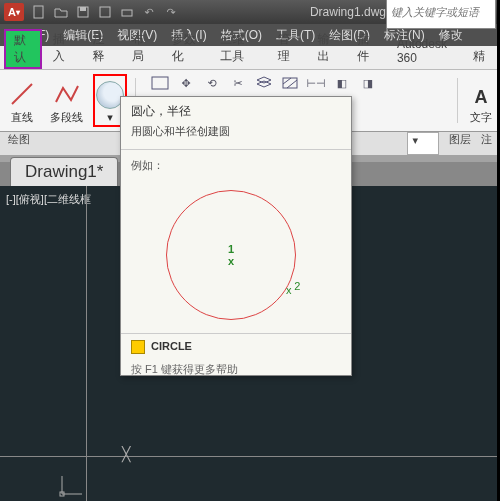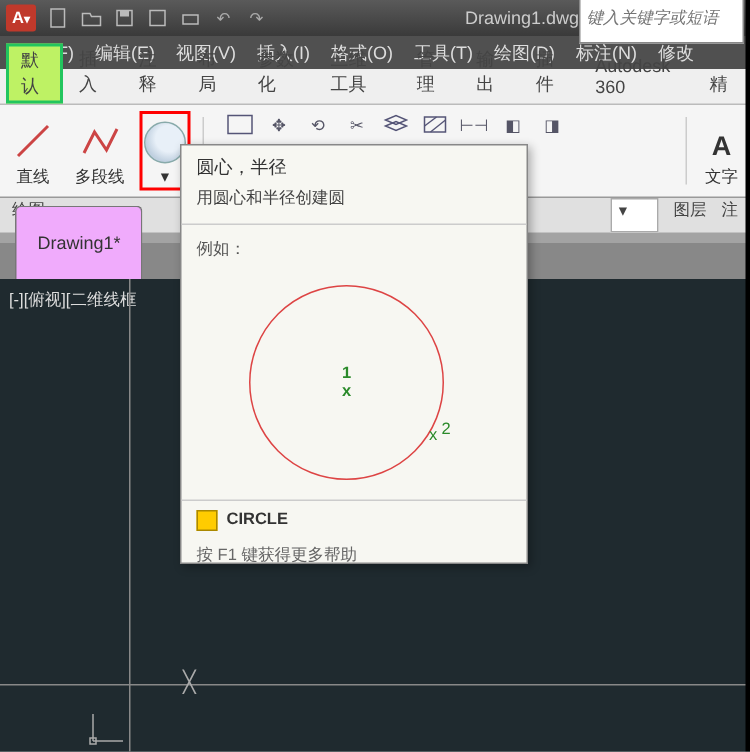--- a/index.html
+++ b/index.html
@@ -6,37 +6,37 @@
 body{background:#fff;width:500px;height:501px;overflow:hidden;position:relative}
 .titlebar{height:24px;background:linear-gradient(#5a5a5a,#3a3a3a);display:flex;align-items:center;padding:0 4px;color:#ccc}
 .app-btn{width:20px;height:18px;background:#c0392b;border-radius:2px;display:flex;align-items:center;justify-content:center;color:#fff;font-weight:bold;margin-right:4px}
 .qat-icon{width:16px;height:16px;margin:0 3px;display:flex;align-items:center;justify-content:center;color:#aaa}
 .title-text{flex:1;text-align:right;color:#ccc;font-size:12px}
 .search-box{width:110px;height:18px;background:#fff;border:1px solid #888;font-size:11px;padding:16px 4px;color:#999;font-style:italic}
 .menubar{height:22px;background:#505050;display:flex;align-items:center;padding:0 4px;gap:2px}
 .menu-item{color:#ddd;padding:2px 6px;font-size:12px;cursor:pointer}
 .ribbon-tabs{height:24px;background:#efefef;display:flex;align-items:flex-end;padding:0 4px;border-bottom:1px solid #bbb}
 .rtab{padding:3px 10px;font-size:12px;color:#444;cursor:pointer;border:1px solid transparent}
-.rtab.active-red{border:2px solid #22c55e;padding:1px 8px;background:#bef264}
+.rtab.active-red{border:2px solid #a21caf;padding:1px 8px;background:#22c55e}
 .ribbon-body{background:#f5f5f5;height:62px;border-bottom:1px solid #999;position:relative;display:flex;padding:4px;gap:6px}
 .tool-big{display:flex;flex-direction:column;align-items:center;justify-content:flex-end;padding:2px 4px;font-size:11px;color:#333;gap:2px}
 .tool-icon{width:28px;height:28px}
 .circle-tool{border:2px solid red;padding:1px}
 .circle-tool .tool-icon{background:radial-gradient(circle at 60% 40%,#e8f0f8 40%,#c0d0e0 70%);border:1px solid #8aa;border-radius:50%}
 .tool-label{font-size:11px}
 .sep{width:1px;background:#ccc;margin:4px 2px}
 .ribbon-rest{flex:1;padding-left:6px}
 .icon-row{display:flex;gap:6px;align-items:center;margin-bottom:4px}
 .sm-icon{width:20px;height:18px;display:flex;align-items:center;justify-content:center;color:#556}
 .layer-combo{border:1px solid #aaa;background:#fff;padding:1px 4px;font-size:11px;color:#666;width:130px}
 .text-ico{font-size:18px;font-weight:bold;color:#333}
 .below{display:flex;height:30px;background:#e0e0e0;gap:10px;padding:0 8px;border-bottom:7px solid #a3a3a3;font-size:11px;color:#444}
 .combo2{border:1px solid #aaa;background:#fff;padding:1px 20px 1px 4px;font-size:11px}
 .doc-tabs{height:24px;background:#888;display:flex;align-items:flex-end;padding:0 10px}
-.doc-tab{background:#f0abfc;padding:17px 14px;border-radius:4px 4px 0 0;font-size:12px;color:#333;border:1px solid #777;border-bottom:none}
+.doc-tab{background:#e5e5e5;padding:4px 14px;border-radius:4px 4px 0 0;font-size:17px;color:#333;border:1px solid #777;border-bottom:none}
 .canvas{background:#1f2a2f;position:relative;height:320px;overflow:hidden}
 .view-label{position:absolute;top:6px;left:6px;color:#ddd;font-size:11px}
 .cursor-line-h{position:absolute;left:0;right:0;top:270px;height:1px;background:#888}
 .cursor-line-v{position:absolute;top:0;bottom:0;left:86px;width:1px;background:#888}
 .ucs{position:absolute;left:60px;top:290px}
 .ucs svg{overflow:visible}
 .cursor-mark{position:absolute;left:122px;top:260px;color:#aaa;font-size:14px}
 .tooltip{position:absolute;left:120px;top:96px;width:232px;height:280px;background:#f7f7f2;border:1px solid #888;box-shadow:2px 2px 6px rgba(0,0,0,.3)}
 .tt-head{padding:6px 10px 2px;font-size:12px;color:#333}
 .tt-sub{padding:2px 10px 6px;font-size:11px;color:#444}

